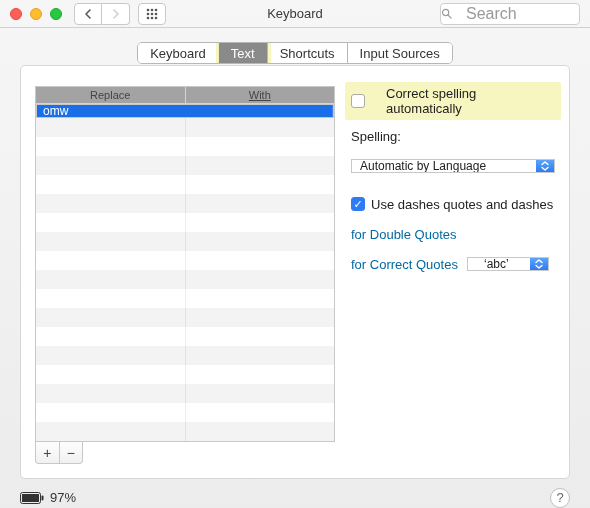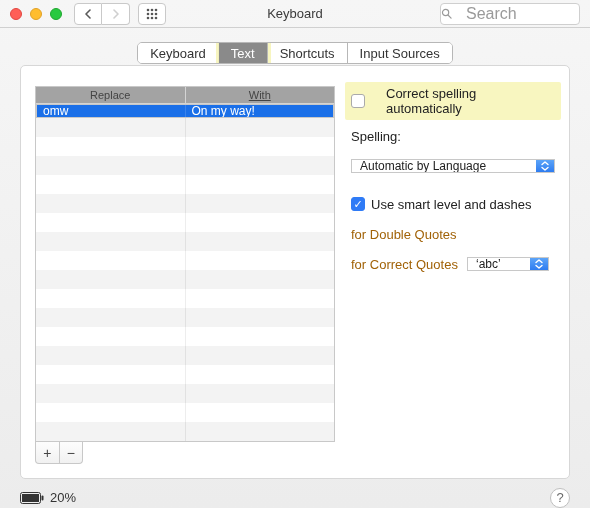--- a/index.html
+++ b/index.html
@@ -43,21 +43,21 @@
   .rightcol { flex:1; font-size:13px; color:#222; }
   .optrow { display:flex; align-items:center; gap:6px; margin-bottom:10px; min-height:20px; }
   .hl { background:#f8f6c0; padding:4px 6px; margin:-4px -6px 6px; border-radius:2px;gap:21px; }
   .chk { width:14px; height:14px; border:1px solid #aaa; border-radius:3px; background:#fff; display:inline-flex; align-items:center; justify-content:center; flex-shrink:0;}
   .chk.checked { background:#2f7bf6; border-color:#2f7bf6; }
   .chk.checked::after { content:"✓"; color:#fff; font-size:11px; line-height:1; }
   .sel { height:14px; background:#fff; border:1px solid #c8c8c8; border-radius:0; display:flex; align-items:center; font-size:12px; overflow:hidden;}
   .selbody { flex:1; padding:0 8px; white-space:nowrap; overflow:hidden;}
   .selcap { width:18px; height:100%; background:linear-gradient(#5ca4f8,#2e7cf0); display:flex; align-items:center; justify-content:center; color:#fff;}
   .selcap svg{width:8px;height:10px;}
-  .lbl { min-width:110px; color:#a16207; }
+  .lbl { min-width:110px; color:#0369a1; }
   .footer { height:30px; display:flex; align-items:center; padding:0 20px; font-size:13px; color:#333; gap:6px; }
   .help { margin-left:auto; width:20px; height:20px; border:1px solid #bfbfbf; border-radius:50%; display:flex; align-items:center; justify-content:center; font-size:13px; color:#6a6a6a; background:#fff;}
 </style>
 </head>
 <body>
 
 <div class="window">
   <div class="titlebar">
     <div class="traffic">
       <div class="tl close"></div>
@@ -112,21 +112,20 @@
     <div class="panel">
       <div class="leftcol">
         <div class="table">
           <div class="thead">
             <div class="th">Replace</div>
             <div class="th">With</div>
           </div>
           <div class="tbody" id="tbody">
               <div class="row sel">
                 <div class="cell">omw</div>
-                <div class="cell">On my way!</div>
               </div>
               <div class="row alt">
                 <div class="cell"></div>
                 <div class="cell"></div>
               </div>
               <div class="row">
                 <div class="cell"></div>
                 <div class="cell"></div>
               </div>
               <div class="row alt">
@@ -210,42 +209,42 @@
             <div class="selbody">Automatic by Language</div>
             <div class="selcap">
                 <svg viewBox="0 0 8 10">
                   <path d="M1 3.5 L4 1 L7 3.5 M1 6.5 L4 9 L7 6.5" fill="none" stroke="#fff" stroke-width="1.4" stroke-linecap="round" stroke-linejoin="round"></path>
                 </svg>
               </div>
           </div>
         </div>
         <div class="optrow">
           <span class="chk checked"></span>
-          <span>Use smart level and dashes</span>
+          <span>Use dashes quotes and dashes</span>
         </div>
         <div class="optrow">
           <span class="lbl">for Double Quotes</span>
         </div>
         <div class="optrow">
           <span class="lbl">for Correct Quotes</span>
-          <div class="sel" style="width:82px;">
+          <div class="sel" style="width:82px;padding-left:8px;">
             <div class="selbody">‘abc’</div>
             <div class="selcap">
                 <svg viewBox="0 0 8 10">
                   <path d="M1 3.5 L4 1 L7 3.5 M1 6.5 L4 9 L7 6.5" fill="none" stroke="#fff" stroke-width="1.4" stroke-linecap="round" stroke-linejoin="round"></path>
                 </svg>
               </div>
           </div>
         </div>
       </div>
     </div>
   </div>
 
   <div class="footer">
     <svg width="24" height="12" viewBox="0 0 24 12">
       <rect x="0.5" y="0.5" width="20" height="11" rx="2" fill="none" stroke="#333" stroke-width="1"></rect>
       <rect x="21.5" y="3.5" width="2" height="5" rx="1" fill="#333"></rect>
       <rect x="2" y="2" width="17" height="8" fill="#333"></rect>
     </svg>
-    <span>20%</span>
+    <span>97%</span>
     <div class="help">?</div>
   </div>
 </div>
 
 </body></html>

